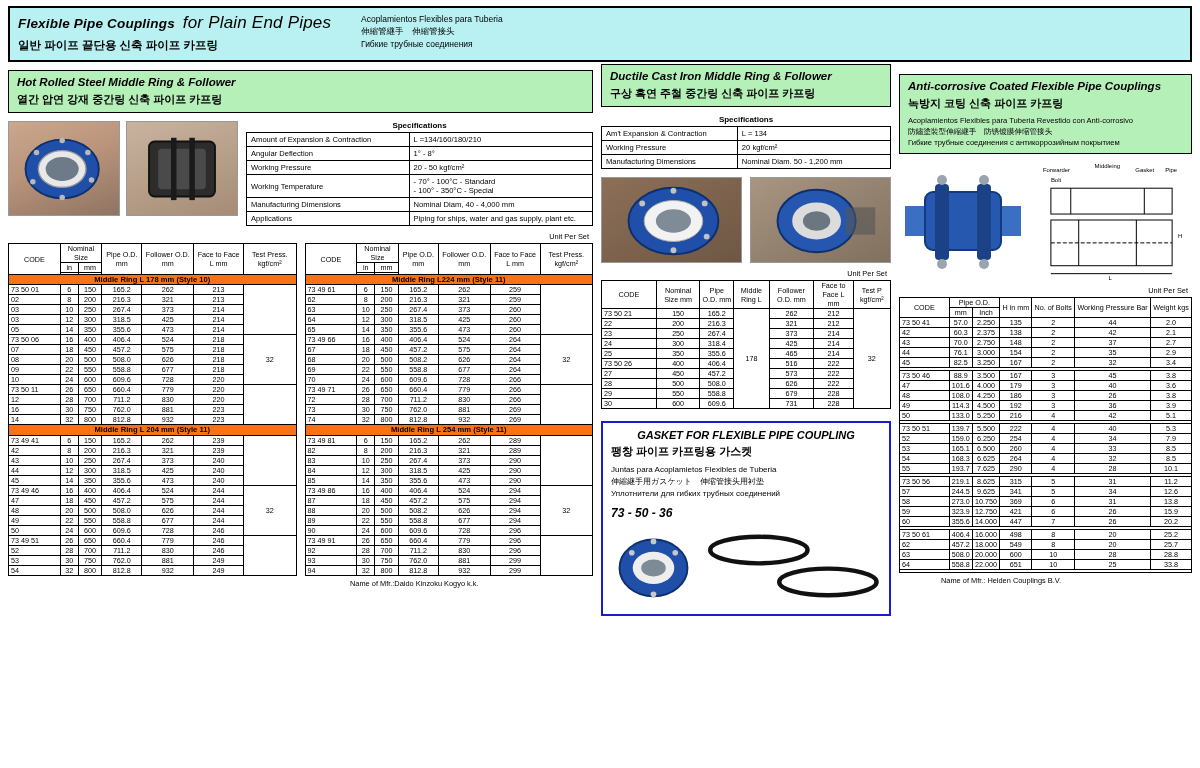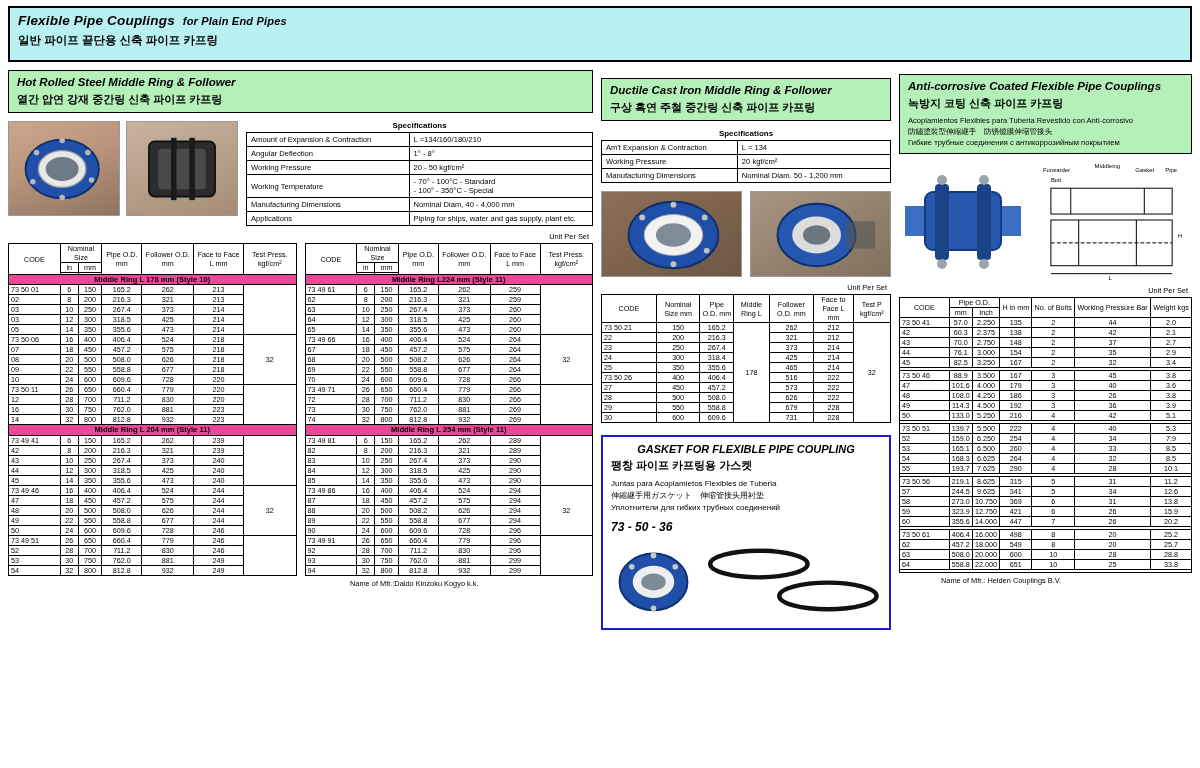--- a/index.html
+++ b/index.html
@@ -19,21 +19,21 @@
   .banner {
     display:flex; align-items:stretch;
     border:2px solid #000;
     background:#b9f0f2;
     height:56px;
   }
   .banner-left { flex:0 0 345px; padding:5px 8px; border-right:0; }
   .banner-title {
     font-style:italic; font-weight:bold; font-size:13.5px; letter-spacing:.2px;
   }
-  .banner-title .sub { font-style:italic; font-weight:bold; font-size:11px; }
+  .banner-title .sub { font-style:italic; font-weight:normal; font-size:17px; }
   .banner-kor { font-weight:bold; font-size:11.5px; margin-top:5px; }
   .banner-right { padding:5px 6px; font-size:8.5px; line-height:1.45; }
   .banner-right div { white-space:nowrap; }
 
   
   .sec-head {
     border:1.5px solid #000; background:#b6f0b9;
     padding:5px 8px;
   }
   .sec-head .t1 { font-weight:bold; font-style:italic; font-size:11.5px; }
@@ -42,55 +42,60 @@
   
   table { border-collapse:collapse; }
   .spec { width:100%; font-size:7.6px; }
   .spec td { border:1px solid #000; padding:2px 4px; vertical-align:middle; }
   .spec td.k { width:47%; }
 
   
   .dt { font-size:7.2px; border:1px solid #000; width:100%; }
   .dt th, .dt td { border:1px solid #000; text-align:center; padding:0 2px; line-height:1.25; }
   .dt th { font-weight:normal; }
-  .dt .grp { background:#ec4899; font-weight:bold; font-size:7.6px; }
+  .dt .grp { background:#f97316; font-weight:bold; font-size:7.6px; }
   .dt td.l { text-align:left; }
   .unitper { text-align:right; font-size:7.4px; padding-right:4px; }
 
   
   .photo { border:1px solid #999; background:#cbb7a8; position:relative; overflow:hidden; }
 
   .mfr { font-size:7.4px; margin-top:3px;padding-left:42px; }
 
   
   .gasket {
     border:2.5px solid #1b1bd0; background:#fff;
     padding:6px 8px;
   }
   .gasket .g1 { font-style:italic; font-weight:bold; font-size:11px; color:#000;text-align:center; }
   .gasket .g2 { font-weight:bold; font-size:11px; margin-top:3px; }
   .gasket .g3 { font-size:8px; margin-top:5px; line-height:1.5; }
   .gasket .code { font-weight:bold; font-size:12px; margin-top:6px;font-style:italic; }
 
   .col-left  { position:absolute; left:8px;  top:70px;  width:585px; }
-  .col-mid   { position:absolute; left:601px; top:78px; width:290px; }
+  .col-mid   { position:absolute; left:601px; top:64px; width:290px; }
   .col-right { position:absolute; left:899px; top:74px; width:293px; }
 </style>
 </head>
 <body>
 
 <div class="page">
 
   <div class="banner">
     <div class="banner-left">
       <div class="banner-title">
         <span>Flexible Pipe Couplings</span>
         &nbsp;<span class="sub">for Plain End Pipes</span>
       </div>
       <div class="banner-kor">일반 파이프 끝단용 신축 파이프 카프링</div>
+    </div>
+    <div class="banner-right">
+      <div>Acoplamientos Flexibles para Tuberia</div>
+      <div>伸縮管継手　伸縮管接头</div>
+      <div>Гибкие трубные соединения</div>
     </div>
   </div>
 
   <div class="col-left">
 
     <div class="sec-head">
       <div class="t1">Hot Rolled Steel Middle Ring &amp; Follower</div>
       <div class="t2">열간 압연 강재 중간링 신축 파이프 카프링</div>
     </div>
 

